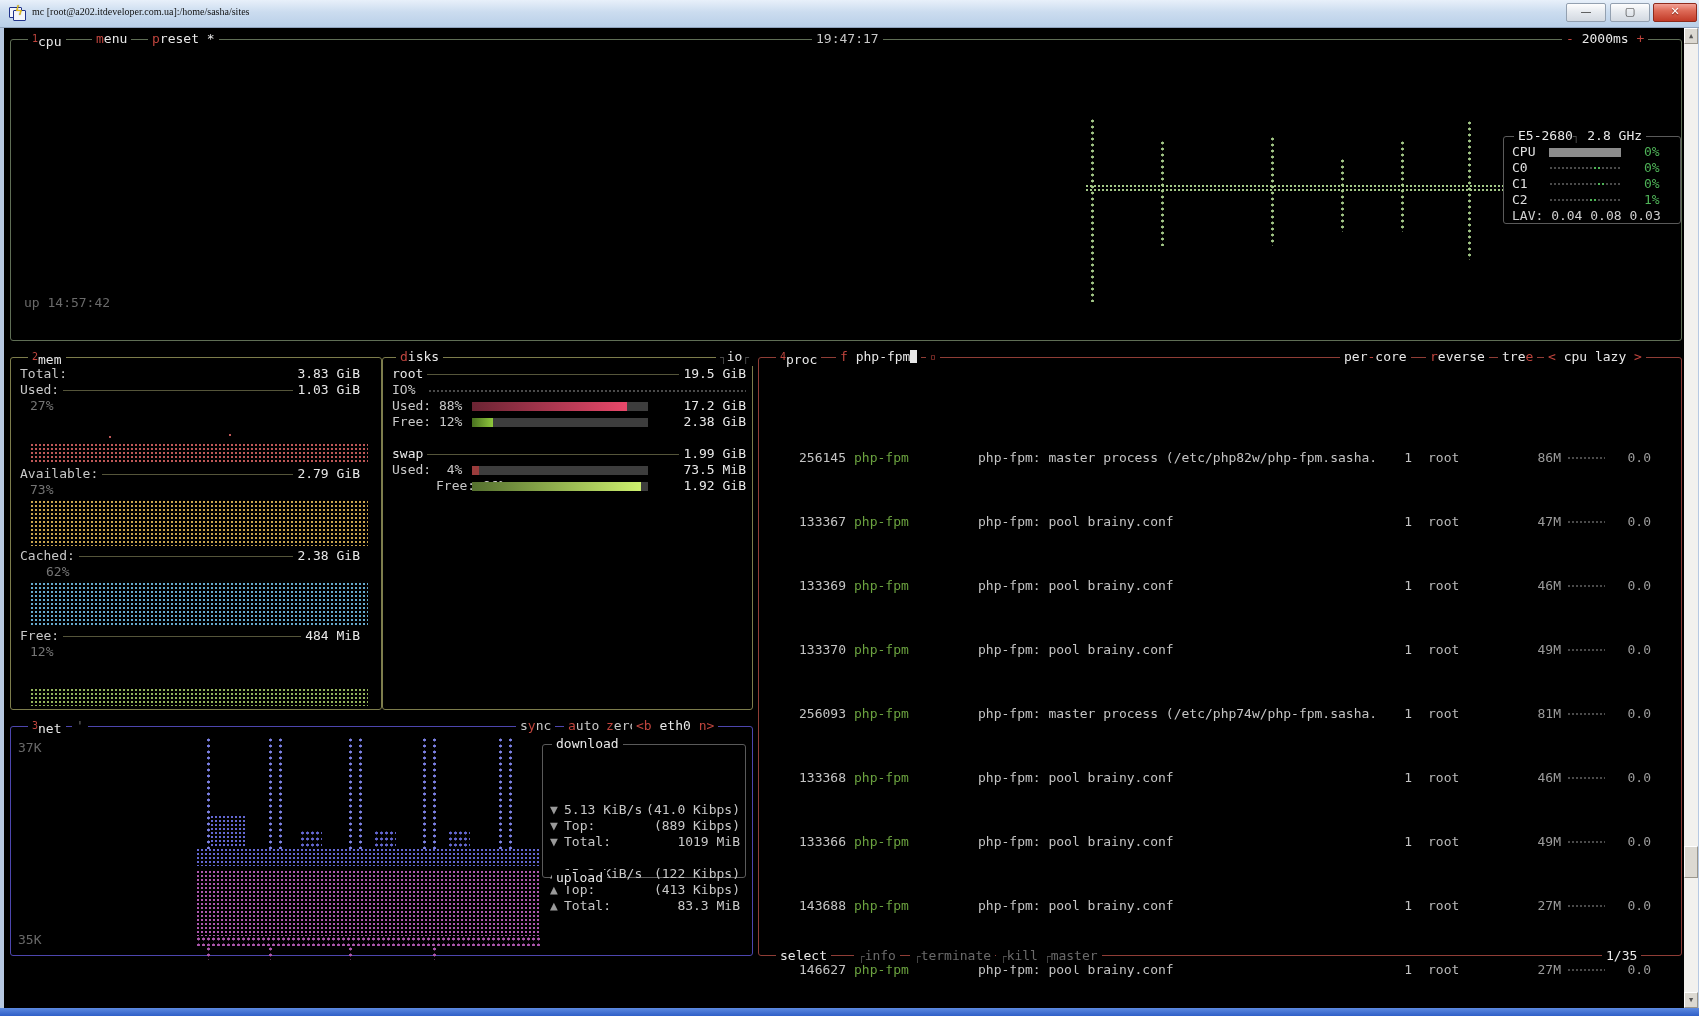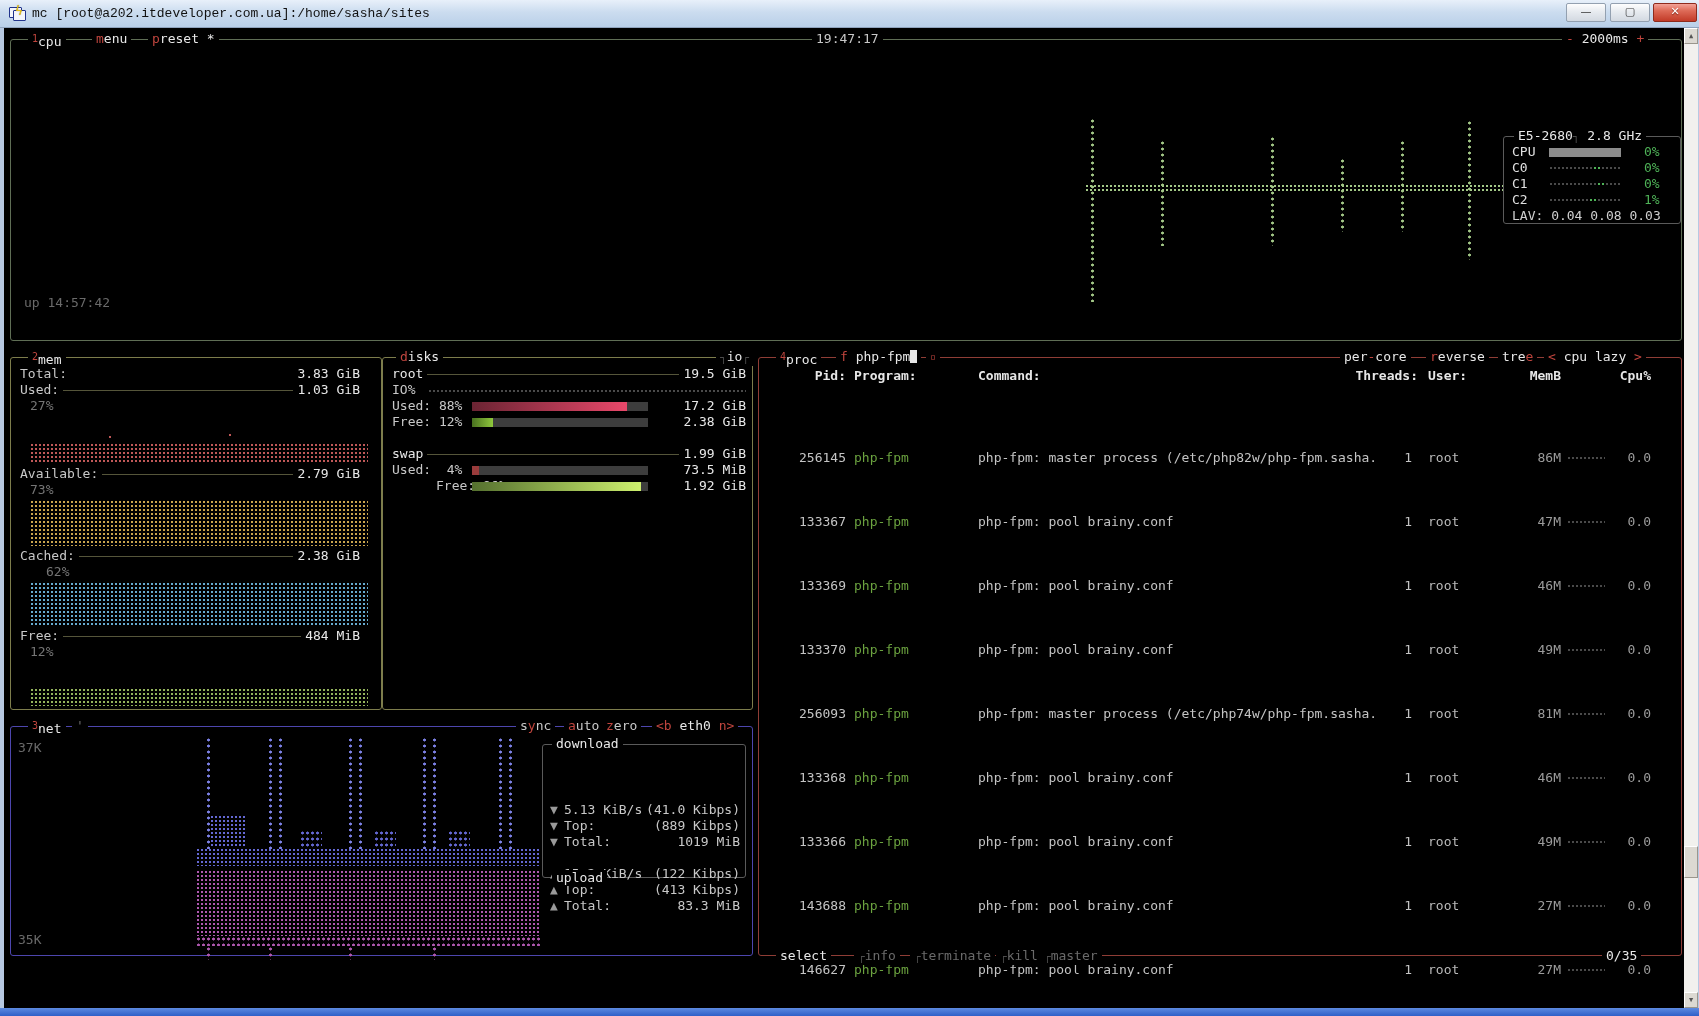--- a/index.html
+++ b/index.html
@@ -9,22 +9,22 @@
   
   .titlebar{position:absolute;left:0;top:0;width:1699px;height:28px;
     background:linear-gradient(#e8f0fa,#cbdcef 45%,#b9cfe8);
     border-bottom:1px solid #8fa3bd;}
   .win-icon{position:absolute;left:9px;top:5px;width:17px;height:17px;}
   .win-icon .scr{position:absolute;left:0;top:2px;width:13px;height:11px;background:#f4f6fb;
     border:1px solid #22348c;border-radius:1px;}
   .win-icon .scr.b{left:4px;top:5px;}
   .win-icon .bolt{position:absolute;left:6px;top:-1px;color:#e8c21a;font-size:12px;
     font-family:"DejaVu Sans",sans-serif;text-shadow:0 0 1px #7a6200;}
-  .win-title{position:absolute;left:32px;top:6px;font-family:Liberation Mono, monospace;
-    font-size:13px;color:#111;}
+  .win-title{position:absolute;left:32px;top:6px;font-family:Liberation Serif, serif;
+    font-size:10px;color:#111;}
   .winbtn{position:absolute;top:3px;height:19px;border:1px solid #93a0b0;border-radius:2px;
     background:linear-gradient(#fefefe,#e7ebf0 45%,#d3d9e1);text-align:center;cursor:default;}
   .winbtn .g{position:relative;top:1px;font-size:11px;color:#333;font-family:"DejaVu Sans",sans-serif;}
   #btn-close{background:linear-gradient(#f3a398,#dd6a57 40%,#c23b28);border-color:#8e2b1d;}
   #btn-close .g{color:#fff;font-weight:bold;text-shadow:0 1px 1px #7a1d10;}
   .edge-bottom{position:absolute;left:0;top:1008px;width:1699px;height:8px;
     background:linear-gradient(#5d8ae0,#2f5fc8);}
   
   .sbar{position:absolute;left:1684px;top:28px;width:14px;height:980px;background:#f2f1ee;}
   .sbtn{position:absolute;left:0;width:14px;height:16px;background:#dcd9d2;
@@ -187,21 +187,21 @@
         <div class="fill" style="width:96%;background:linear-gradient(90deg,#55702f,#cdf06e);"></div>
       </div>
     <div class="t bright" style="left:672px;top:450px;width:70px;text-align:right;">1.92 GiB</div>
 
     <div class="box" style="left:6px;top:698px;width:743px;height:230px;border-color:var(--net_box);"></div>
     <div class="t bt" style="left:24px;top:690px;"><span class="key" style="font-size:10px;vertical-align:4px;">3</span><span class="bright">net</span></div>
     <div class="t bt dimtx" style="left:68px;top:690px;">'</div>
     <div class="t bt" style="left:512px;top:690px;"><span>s</span><span class="key">y</span><span>nc</span></div>
     <div class="t bt" style="left:560px;top:690px;"><span class="key">a</span><span>uto</span></div>
     <div class="t bt" style="left:598px;top:690px;"><span class="key">z</span><span>ero</span></div>
-    <div class="t bt" style="left:648px;top:690px;"><span class="key">&lt;b</span> <span class="bright">eth0</span> <span class="key">n&gt;</span></div>
+    <div class="t bt" style="left:628px;top:690px;"><span class="key">&lt;b</span> <span class="bright">eth0</span> <span class="key">n&gt;</span></div>
     <div class="t dimtx" style="left:14px;top:712px;">37K</div>
     <div class="t dimtx" style="left:14px;top:904px;">35K</div>
 
     <div>
       <div class="dots g-down-hi g-sparse" style="left:202px;top:709px;width:5px;height:112px;"></div>
       <div class="dots g-down-hi g-sparse" style="left:264px;top:709px;width:5px;height:112px;"></div>
       <div class="dots g-down-hi g-sparse" style="left:274px;top:709px;width:5px;height:112px;"></div>
       <div class="dots g-down-hi g-sparse" style="left:344px;top:709px;width:5px;height:112px;"></div>
       <div class="dots g-down-hi g-sparse" style="left:354px;top:709px;width:5px;height:112px;"></div>
       <div class="dots g-down-hi g-sparse" style="left:418px;top:709px;width:5px;height:112px;"></div>
@@ -236,29 +236,20 @@
 
     <div class="box" style="left:754px;top:329px;width:924px;height:599px;border-color:var(--proc_box);"></div>
     <div class="t bt" style="left:772px;top:321px;"><span class="key" style="font-size:10px;vertical-align:4px;">4</span><span class="bright">proc</span></div>
     <div class="t bt" style="left:832px;top:321px;"><span class="key">f</span><span class="bright"> php-fpm</span><span style="display:inline-block;width:7px;height:13px;background:#e8e8e8;vertical-align:-2px;"></span></div>
     <div class="t bt key" style="left:922px;top:321px;font-size:10px;">▫</div>
     <div class="t bt" style="left:1336px;top:321px;"><span class="bright">per</span><span class="key">-</span><span class="bright">core</span></div>
     <div class="t bt" style="left:1422px;top:321px;"><span class="key">r</span><span class="bright">everse</span></div>
     <div class="t bt" style="left:1494px;top:321px;"><span class="bright">tre</span><span class="key">e</span></div>
     <div class="t bt" style="left:1540px;top:321px;"><span class="key">&lt;</span> <span class="bright">cpu lazy</span> <span class="key">&gt;</span></div>
 
-    <div class="prow phead t" style="left:754px;top:340px;width:924px;">
-      <span class="c-pid">Pid:</span>
-      <span class="c-prog">Program:</span>
-      <span class="c-cmd">Command:</span>
-      <span style="left:595px;width:65px;text-align:right;position:absolute;">Threads:</span>
-      <span class="c-user">User:</span>
-      <span class="c-mem">MemB</span>
-      <span class="c-cpu">Cpu%</span>
-    </div>
 
     <div class="t" style="left:754px;top:358px;width:924px;">
       
     
         <div class="prow">
           <span class="c-pid">256145</span>
           <span class="c-prog">php-fpm</span>
           <span class="c-cmd">php-fpm: master process (/etc/php82w/php-fpm.sasha.</span>
           <span class="c-thr">1</span>
           <span class="c-user">root</span>
@@ -406,21 +397,21 @@
         
       
         
       </div>
 
     <div class="t bt" style="left:772px;top:920px;"><span class="bright">select</span></div>
     <div class="t bt dimtx" style="left:850px;top:920px;"><span class="cap">┌</span><span>info</span></div>
     <div class="t bt dimtx" style="left:906px;top:920px;"><span class="cap">┌</span><span>terminate</span></div>
     <div class="t bt dimtx" style="left:992px;top:920px;"><span class="cap">┌</span><span>kill</span></div>
     <div class="t bt dimtx" style="left:1036px;top:920px;"><span class="cap">┌</span><span>master</span></div>
-    <div class="t bt bright" style="left:1598px;top:920px;">0/35</div>
+    <div class="t bt bright" style="left:1598px;top:920px;">1/35</div>
 
   </div>
 
   <div class="sbar">
     <div class="sbtn" style="top:0;">▲</div>
     <div class="sthumb"></div>
     <div class="sbtn" style="top:964px;">▼</div>
   </div>
 
   <div class="edge-bottom"></div>

